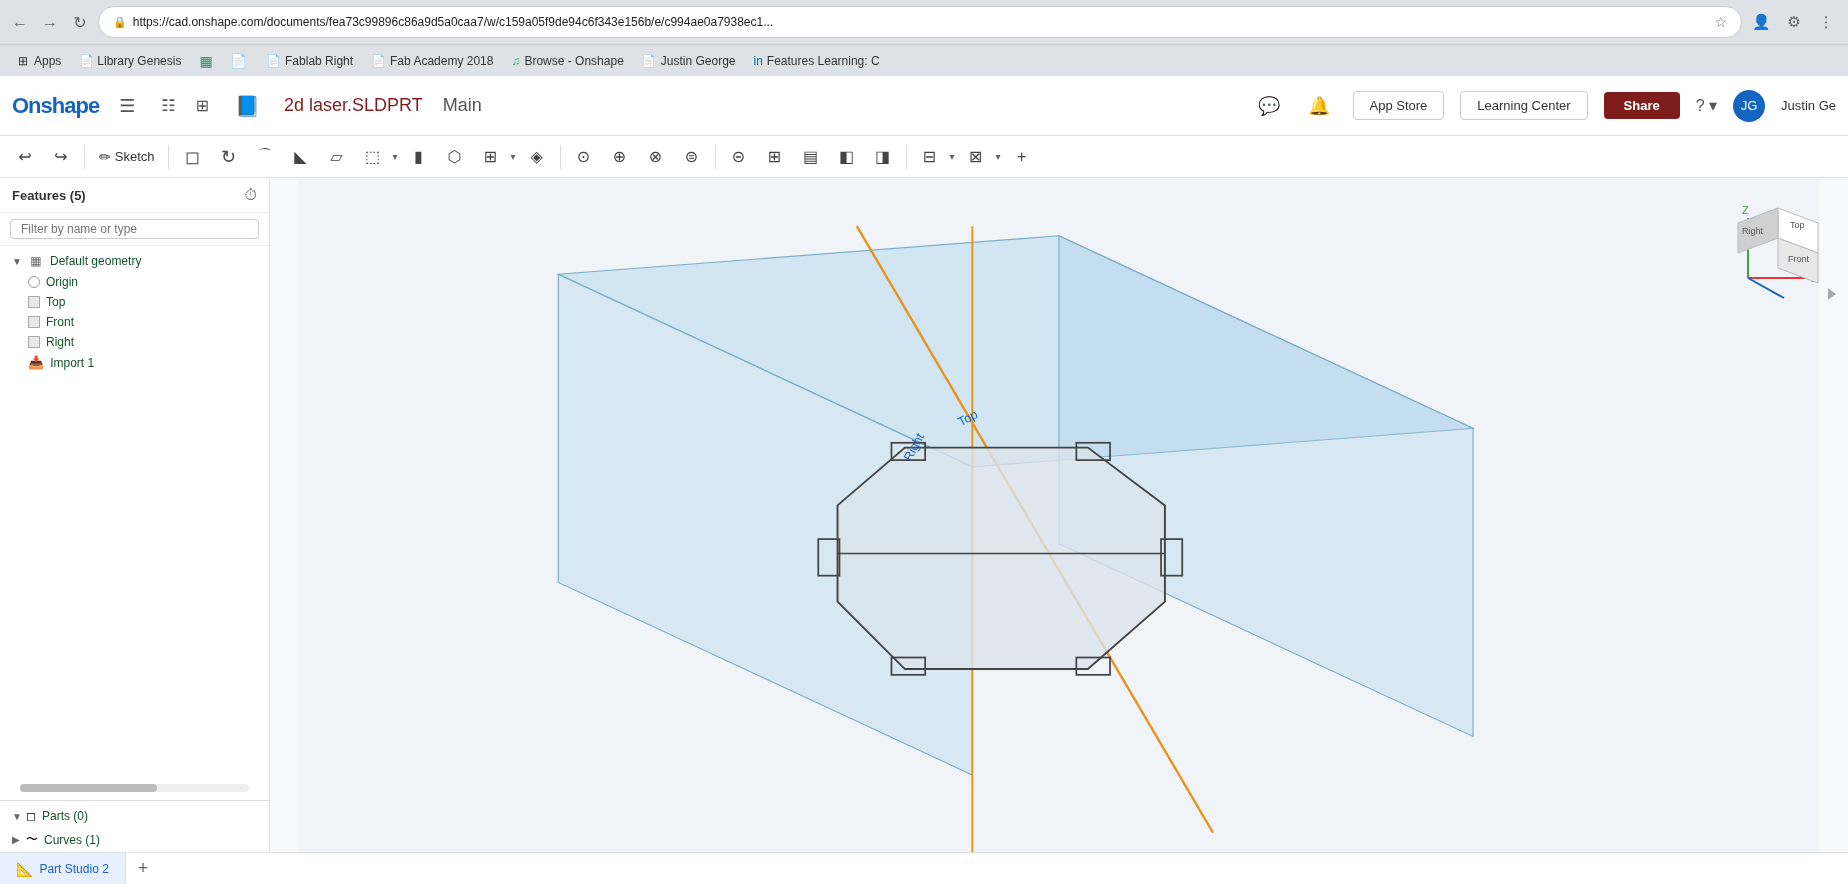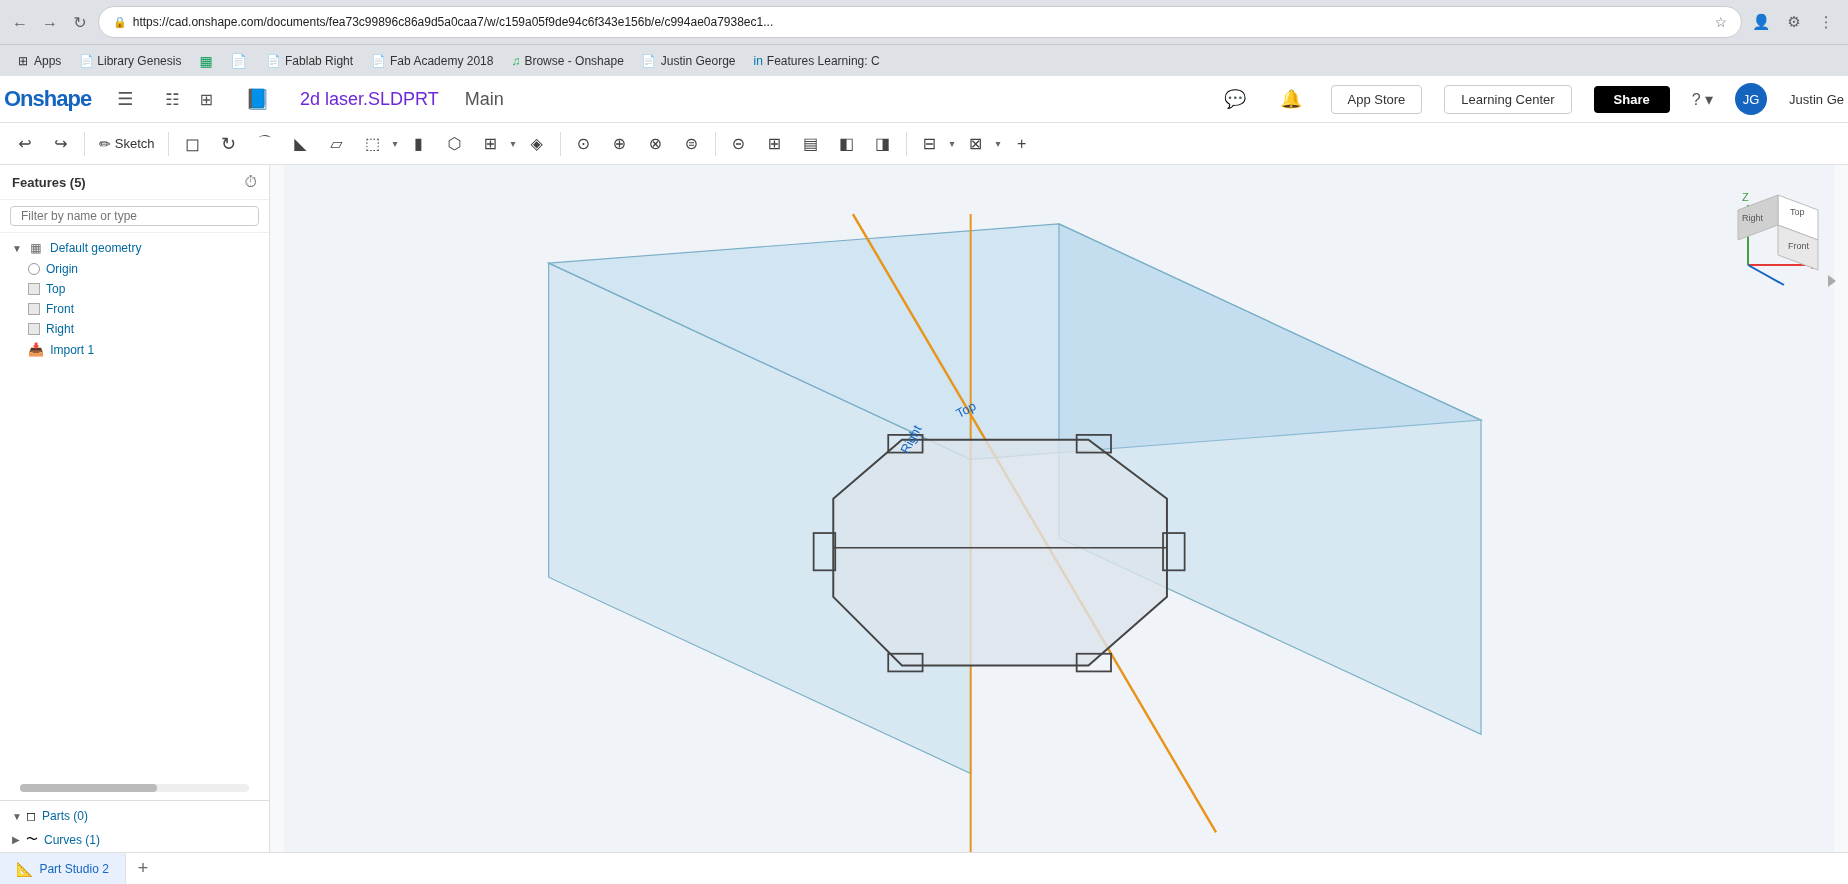--- a/index.html
+++ b/index.html
@@ -17,32 +17,32 @@
 
     
     .bookmarks-bar { background: #dee1e6; display: flex; align-items: center; padding: 2px 8px; height: 32px; gap: 2px; border-top: 1px solid #c5c8cd; }
     .bookmark-item { display: flex; align-items: center; gap: 4px; padding: 3px 8px; border-radius: 4px; cursor: pointer; font-size: 12px; color: #333; white-space: nowrap; }
     .bookmark-icon { width: 14px; height: 14px; display: flex; align-items: center; justify-content: center; }
 
     
     .app-container { display: flex; flex-direction: column; height: calc(884px - 76px); background: white; }
 
     
-    .header { display: flex; align-items: center; padding: 0 4px; height: 47px; background: white; border-bottom: 1px solid #e0e0e0; gap: 22px; }
+    .header { display: flex; align-items: center; padding: 0 12px; height: 60px; background: white; border-bottom: 1px solid #e0e0e0; gap: 16px; }
     .logo { color: #1565c0; font-weight: bold; font-size: 22px; letter-spacing: -1px; cursor: pointer; }
     .header-menu-btn { background: none; border: none; cursor: pointer; font-size: 18px; color: #555; padding: 4px; }
     .header-icons { display: flex; gap: 8px; align-items: center; }
     .header-icon-btn { background: none; border: none; cursor: pointer; color: #555; font-size: 16px; padding: 4px 6px; }
-    .doc-title { font-size: 18px; font-weight: 500; color: #6d28d9; margin-left: 4px; }
+    .doc-title { font-size: 18px; font-weight: 500; color: #7f1d1d; margin-left: 4px; }
     .main-tag { font-size: 18px; color: #555; margin-left: 4px; }
     .header-spacer { flex: 1; }
     .btn-icon-round { width: 34px; height: 34px; border: none; background: none; cursor: pointer; border-radius: 50%; display: flex; align-items: center; justify-content: center; font-size: 18px; color: #555; }
     .btn-app-store { border: 1px solid #ccc; background: white; color: #333; padding: 6px 16px; border-radius: 4px; cursor: pointer; font-size: 13px; font-weight: 500; }
     .btn-learning { border: 1px solid #ccc; background: white; color: #333; padding: 6px 16px; border-radius: 4px; cursor: pointer; font-size: 13px; font-weight: 500; }
-    .btn-share { background: #000000; color: white; padding: 6px 20px; border-radius: 4px; border: none; cursor: pointer; font-size: 13px; font-weight: 600; }
+    .btn-share { background: #7f1d1d; color: white; padding: 6px 20px; border-radius: 4px; border: none; cursor: pointer; font-size: 13px; font-weight: 600; }
     .btn-help { background: none; border: none; cursor: pointer; color: #555; font-size: 16px; display: flex; align-items: center; gap: 2px; }
     .avatar { width: 32px; height: 32px; background: #1565c0; border-radius: 50%; display: flex; align-items: center; justify-content: center; color: white; font-size: 13px; cursor: pointer; }
 
     
     .toolbar { display: flex; align-items: center; padding: 3px 8px; height: 42px; background: white; border-bottom: 1px solid #e0e0e0; gap: 2px; overflow: hidden; }
     .toolbar-btn { width: 34px; height: 34px; border: none; background: none; cursor: pointer; border-radius: 4px; display: flex; align-items: center; justify-content: center; color: #444; font-size: 16px; }
     .toolbar-btn-text { height: 34px; border: none; background: none; cursor: pointer; border-radius: 4px; display: flex; align-items: center; padding: 0 8px; gap: 4px; color: #333; font-size: 13px; font-weight: 500; }
     .toolbar-separator { width: 1px; height: 24px; background: #ddd; margin: 0 4px; }
     .toolbar-btn-dropdown { display: flex; align-items: center; gap: 1px; }
     .dropdown-arrow { font-size: 10px; color: #666; border: none; background: none; cursor: pointer; padding: 2px; }
@@ -54,21 +54,21 @@
     .left-panel { width: 270px; min-width: 270px; border-right: 1px solid #e0e0e0; display: flex; flex-direction: column; background: white; }
     .features-header { display: flex; align-items: center; justify-content: space-between; padding: 8px 12px; border-bottom: 1px solid #eee; }
     .features-title { font-size: 13px; font-weight: 600; color: #333; }
     .features-icon-btn { background: none; border: none; cursor: pointer; color: #666; font-size: 16px; }
     .search-box { padding: 6px 10px; border-bottom: 1px solid #eee; }
     .search-input { width: 100%; padding: 2px 10px; border: 1px solid #ccc; border-radius: 4px; font-size: 12px; color: #999; outline: none; }
     .feature-tree { flex: 1; overflow-y: auto; padding: 4px 0; }
     .tree-item { display: flex; align-items: center; padding: 3px 12px; cursor: pointer; }
     .tree-toggle { width: 16px; color: #666; font-size: 10px; }
     .tree-icon { width: 16px; height: 16px; margin-right: 6px; display: flex; align-items: center; justify-content: center; font-size: 12px; color: #666; }
-    .tree-label { font-size: 12px; color: #0369a1; }
+    .tree-label { font-size: 12px; color: #14532d; }
     .tree-child { padding-left: 28px; }
     .tree-child-icon { width: 12px; height: 12px; margin-right: 6px; border-radius: 50%; border: 1px solid #999; display: inline-block; }
     .tree-plane-icon { width: 12px; height: 12px; margin-right: 6px; background: #e8e8e8; border: 1px solid #aaa; display: inline-block; }
     .tree-import-icon { color: #555; font-size: 13px; margin-right: 6px; }
 
     .panel-divider { height: 1px; background: #ddd; margin: 4px 0; }
     .panel-scrollbar { height: 8px; background: #eee; margin: 0 10px; border-radius: 4px; }
     .panel-scrollbar-inner { width: 60%; height: 100%; background: #bbb; border-radius: 4px; }
     .parts-row { display: flex; align-items: center; padding: 4px 12px; cursor: pointer; }
     .parts-toggle { width: 14px; color: #666; font-size: 10px; }

